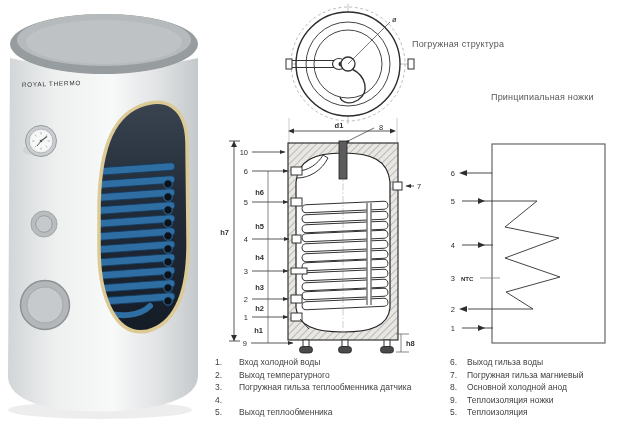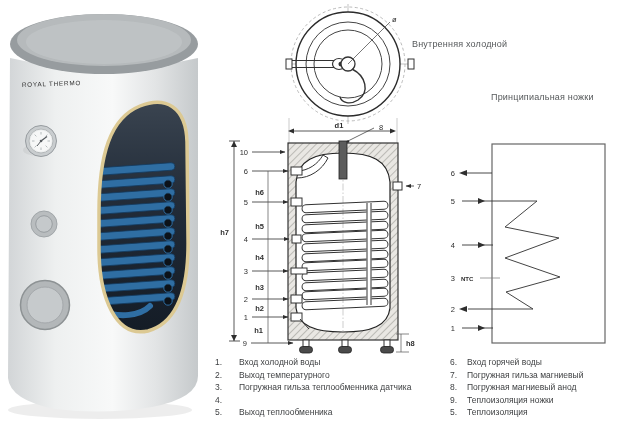--- a/index.html
+++ b/index.html
@@ -131,21 +131,21 @@
       <ellipse cx="59.5" cy="64" rx="3" ry="2.5" fill="#333"></ellipse>
     </g>
     <circle cx="66" cy="64" r="7" fill="#fff" stroke="#333" stroke-width="1.3"></circle>
     <path d="M 70,69 C 84,76 88,92 76,100 C 68,105 60,103 58,97" fill="none" stroke="#333" stroke-width="1.4"></path>
     <rect x="4" y="59" width="6" height="10" fill="#fff" stroke="#333" stroke-width="1"></rect>
     <rect x="126" y="59" width="6" height="10" fill="#fff" stroke="#333" stroke-width="1"></rect>
     <line x1="66" y1="64" x2="108" y2="22" stroke="#555" stroke-width="0.8"></line>
     <text x="110" y="22" class="callouttxt">ø</text>
   </svg>
 
-  <div class="title-text" style="left:412px;top:39px">Внутренняя холодной</div>
+  <div class="title-text" style="left:412px;top:39px">Погружная структура</div>
 
   <svg class="abs" style="left:210px;top:110px" width="230" height="250" viewBox="0 0 230 250">
     <defs>
       <pattern id="hatch" width="5" height="5" patternUnits="userSpaceOnUse" patternTransform="rotate(45)">
         <rect width="5" height="5" fill="#e9e7e3"></rect>
         <line x1="0" y1="0" x2="0" y2="5" stroke="#8d8d88" stroke-width="1"></line>
       </pattern>
       <marker id="ah" orient="auto" markerWidth="8" markerHeight="6" refX="6.5" refY="2.5">
         <path d="M0,0 L7,2.5 L0,5 Z" fill="#2e2e2e"></path>
       </marker>
@@ -325,29 +325,29 @@
     </div>
     <div class="legend-row">
       <span class="legend-num">5.</span>
       <span>Выход теплообменника</span>
     </div>
   </div>
 
   <div class="legend-col right" style="left:437px;top:356px;width:178px">
     <div class="legend-row">
       <span class="legend-num">6.</span>
-      <span>Вход горячей воды</span>
+      <span>Выход гильза воды</span>
     </div>
     <div class="legend-row">
       <span class="legend-num">7.</span>
       <span>Погружная гильза магниевый</span>
     </div>
     <div class="legend-row">
       <span class="legend-num">8.</span>
-      <span>Погружная магниевый анод</span>
+      <span>Основной холодной анод</span>
     </div>
     <div class="legend-row">
       <span class="legend-num">9.</span>
       <span>Теплоизоляция ножки</span>
     </div>
     <div class="legend-row">
       <span class="legend-num">5.</span>
       <span>Теплоизоляция</span>
     </div>
   </div>

